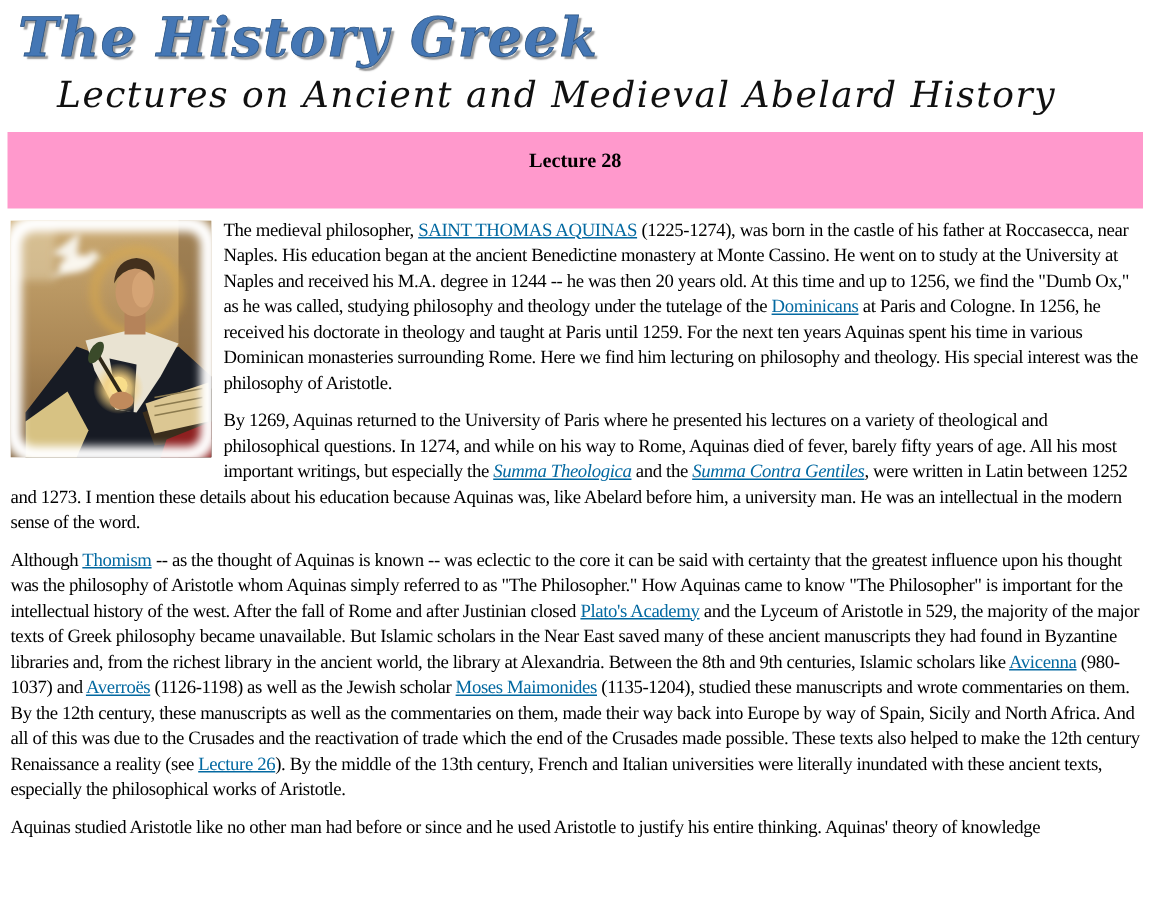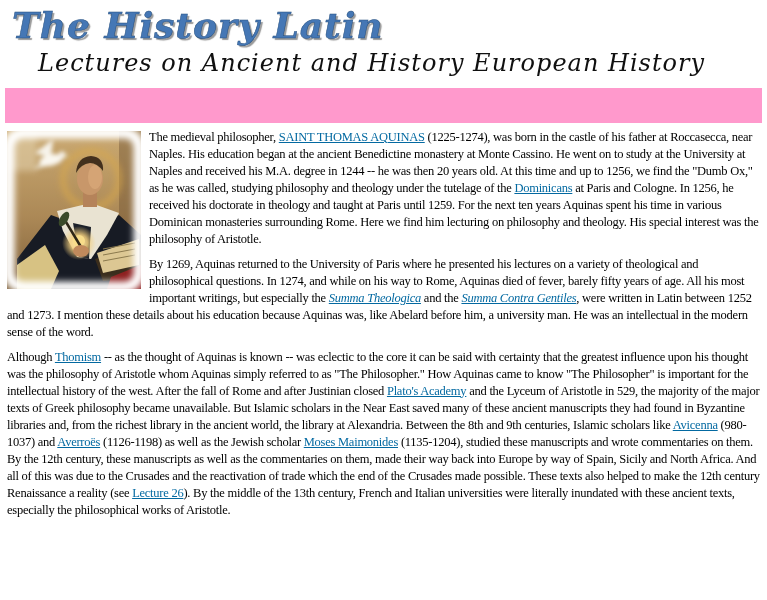--- a/index.html
+++ b/index.html
@@ -45,25 +45,26 @@
   .portrait {
     float:left; width:134px; height:158px;
     margin:2px 8px 6px 0;
   }
   .portrait svg { display:block; width:134px; height:158px; }
 </style>
 </head>
 <body>
 
 <div class="header">
-  <div class="site-title" style="color: rgb(69, 119, 181);">The History Latin</div>
-  <div class="site-subtitle">Lectures on Ancient and History European History</div>
+  <div class="site-title" style="color: rgb(69, 119, 181);">The History Greek</div>
+  <div class="site-subtitle">Lectures on Ancient and Medieval Abelard History</div>
 </div>
 
 <div class="banner" style="background: rgb(255, 153, 204);">
+  <p class="banner-line">Lecture 28</p>
 </div>
 
 <div id="article">
   <div class="portrait">
     <svg viewBox="0 0 134 158" xmlns="http://www.w3.org/2000/svg">
       <defs>
         <linearGradient id="bg" x1="0" y1="0" x2="0" y2="1">
           <stop offset="0" stop-color="#cbaa72"></stop>
           <stop offset="0.55" stop-color="#ab8856"></stop>
           <stop offset="1" stop-color="#7e5f3a"></stop>
@@ -124,13 +125,14 @@
 
       <polygon points="104,146 134,134 134,158 100,158" fill="#8e2020"></polygon>
 
       <rect x="2" y="2" width="130" height="154" rx="14" fill="none" stroke="#ffffff" stroke-width="11" filter="url(#soft)"></rect>
     </svg>
   </div>
 
 <p><span>The medieval philosopher, </span><a href="#">SAINT THOMAS AQUINAS</a><span> (1225-1274), was born in the castle of his father at Roccasecca, near Naples. His education began at the ancient Benedictine monastery at Monte Cassino. He went on to study at the University at Naples and received his M.A. degree in 1244 -- he was then 20 years old. At this time and up to 1256, we find the "Dumb Ox," as he was called, studying philosophy and theology under the tutelage of the </span><a href="#">Dominicans</a><span> at Paris and Cologne. In 1256, he received his doctorate in theology and taught at Paris until 1259. For the next ten years Aquinas spent his time in various Dominican monasteries surrounding Rome. Here we find him lecturing on philosophy and theology. His special interest was the philosophy of Aristotle.</span></p>
     <p><span>By 1269, Aquinas returned to the University of Paris where he presented his lectures on a variety of theological and philosophical questions. In 1274, and while on his way to Rome, Aquinas died of fever, barely fifty years of age. All his most important writings, but especially the </span><a href="#" class="em">Summa Theologica</a><span> and the </span><a href="#" class="em">Summa Contra Gentiles</a><span>, were written in Latin between 1252 and 1273. I mention these details about his education because Aquinas was, like Abelard before him, a university man. He was an intellectual in the modern sense of the word.</span></p>
     <p><span>Although </span><a href="#">Thomism</a><span> -- as the thought of Aquinas is known -- was eclectic to the core it can be said with certainty that the greatest influence upon his thought was the philosophy of Aristotle whom Aquinas simply referred to as "The Philosopher." How Aquinas came to know "The Philosopher" is important for the intellectual history of the west. After the fall of Rome and after Justinian closed </span><a href="#">Plato's Academy</a><span> and the Lyceum of Aristotle in 529, the majority of the major texts of Greek philosophy became unavailable. But Islamic scholars in the Near East saved many of these ancient manuscripts they had found in Byzantine libraries and, from the richest library in the ancient world, the library at Alexandria. Between the 8th and 9th centuries, Islamic scholars like </span><a href="#">Avicenna</a><span> (980-1037) and </span><a href="#">Averroës</a><span> (1126-1198) as well as the Jewish scholar </span><a href="#">Moses Maimonides</a><span> (1135-1204), studied these manuscripts and wrote commentaries on them. By the 12th century, these manuscripts as well as the commentaries on them, made their way back into Europe by way of Spain, Sicily and North Africa. And all of this was due to the Crusades and the reactivation of trade which the end of the Crusades made possible. These texts also helped to make the 12th century Renaissance a reality (see </span><a href="#">Lecture 26</a><span>). By the middle of the 13th century, French and Italian universities were literally inundated with these ancient texts, especially the philosophical works of Aristotle.</span></p>
+    <p><span>Aquinas studied Aristotle like no other man had before or since and he used Aristotle to justify his entire thinking. Aquinas' theory of knowledge</span></p>
   </div>
 
 </body></html>

